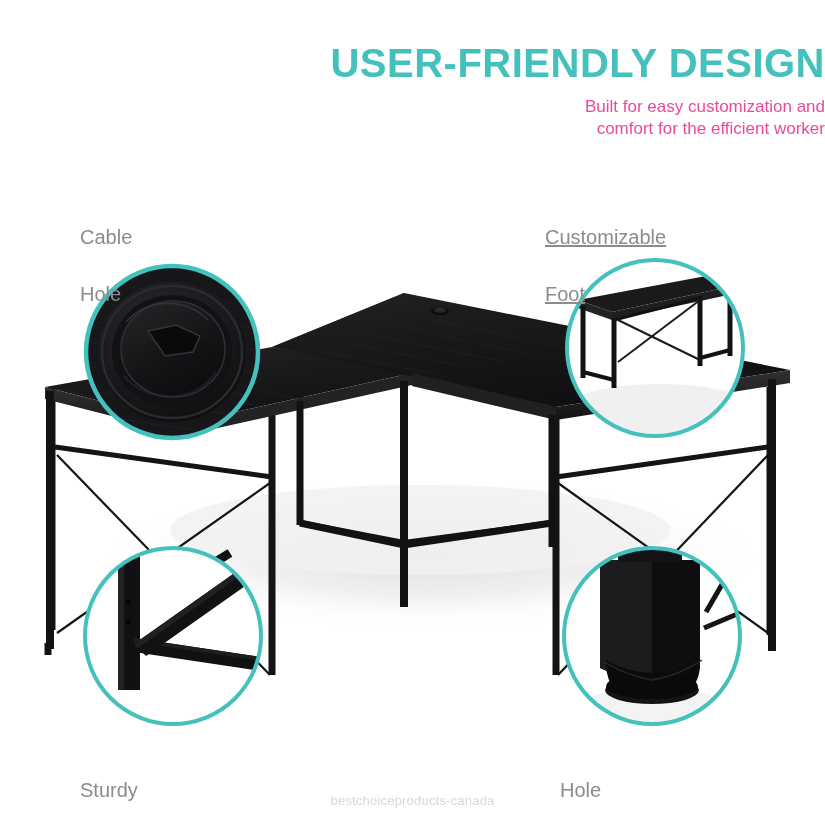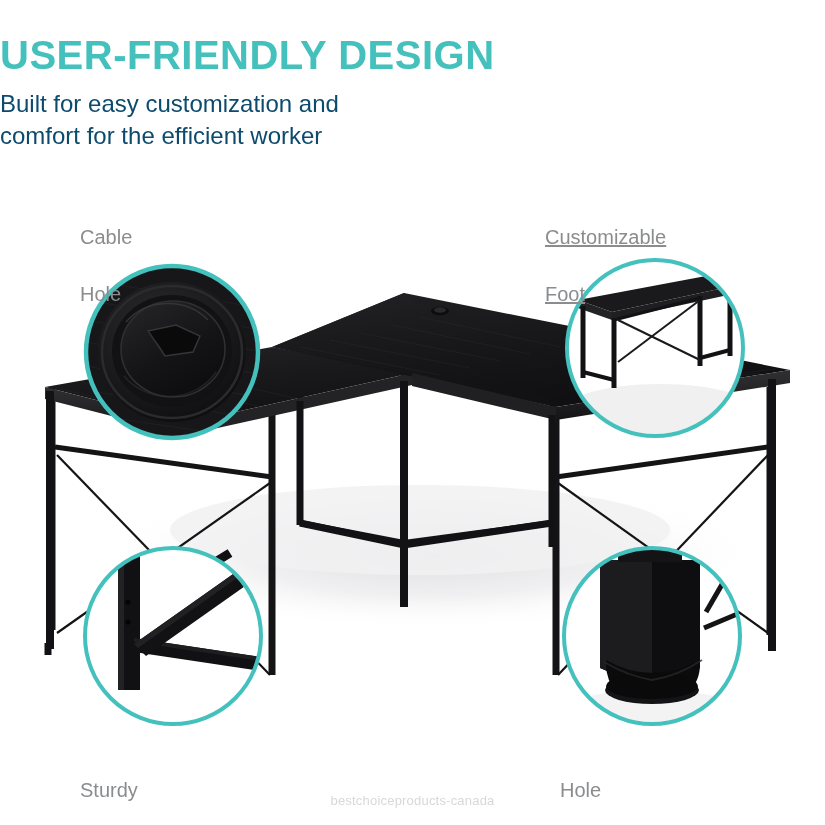--- a/index.html
+++ b/index.html
@@ -14,41 +14,41 @@
     height: 825px;
     background: #ffffff;
     overflow: hidden;
     font-family: "Liberation Sans", sans-serif;
     -webkit-font-smoothing: antialiased;
   }
 
   
   #header {
     position: absolute;
-    top: 0;
+    top: 8px;
     left: 0;
     width: 825px;
-    text-align: left;
+    text-align: right;
   }
   #title {
     margin: 0;
     padding-top: 33px;
     font-size: 40px;
     font-weight: bold;
     letter-spacing: 0.5px;
     color: #45c1bd;
     font-family: "Liberation Sans", sans-serif;
     line-height: 1.1;
   }
   #subtitle {
     margin: 0;
     padding-top: 11px;
-    font-size: 24px;
+    font-size: 17px;
     font-weight: normal;
-    color: #0c4a6e;
+    color: #ec4899;
     line-height: 1.32;
     font-family: "Liberation Sans", sans-serif;
   }
 
   
   .callout-label {
     position: absolute;
     text-align: left;
     font-size: 20px;
     color: #8a8c8e;

